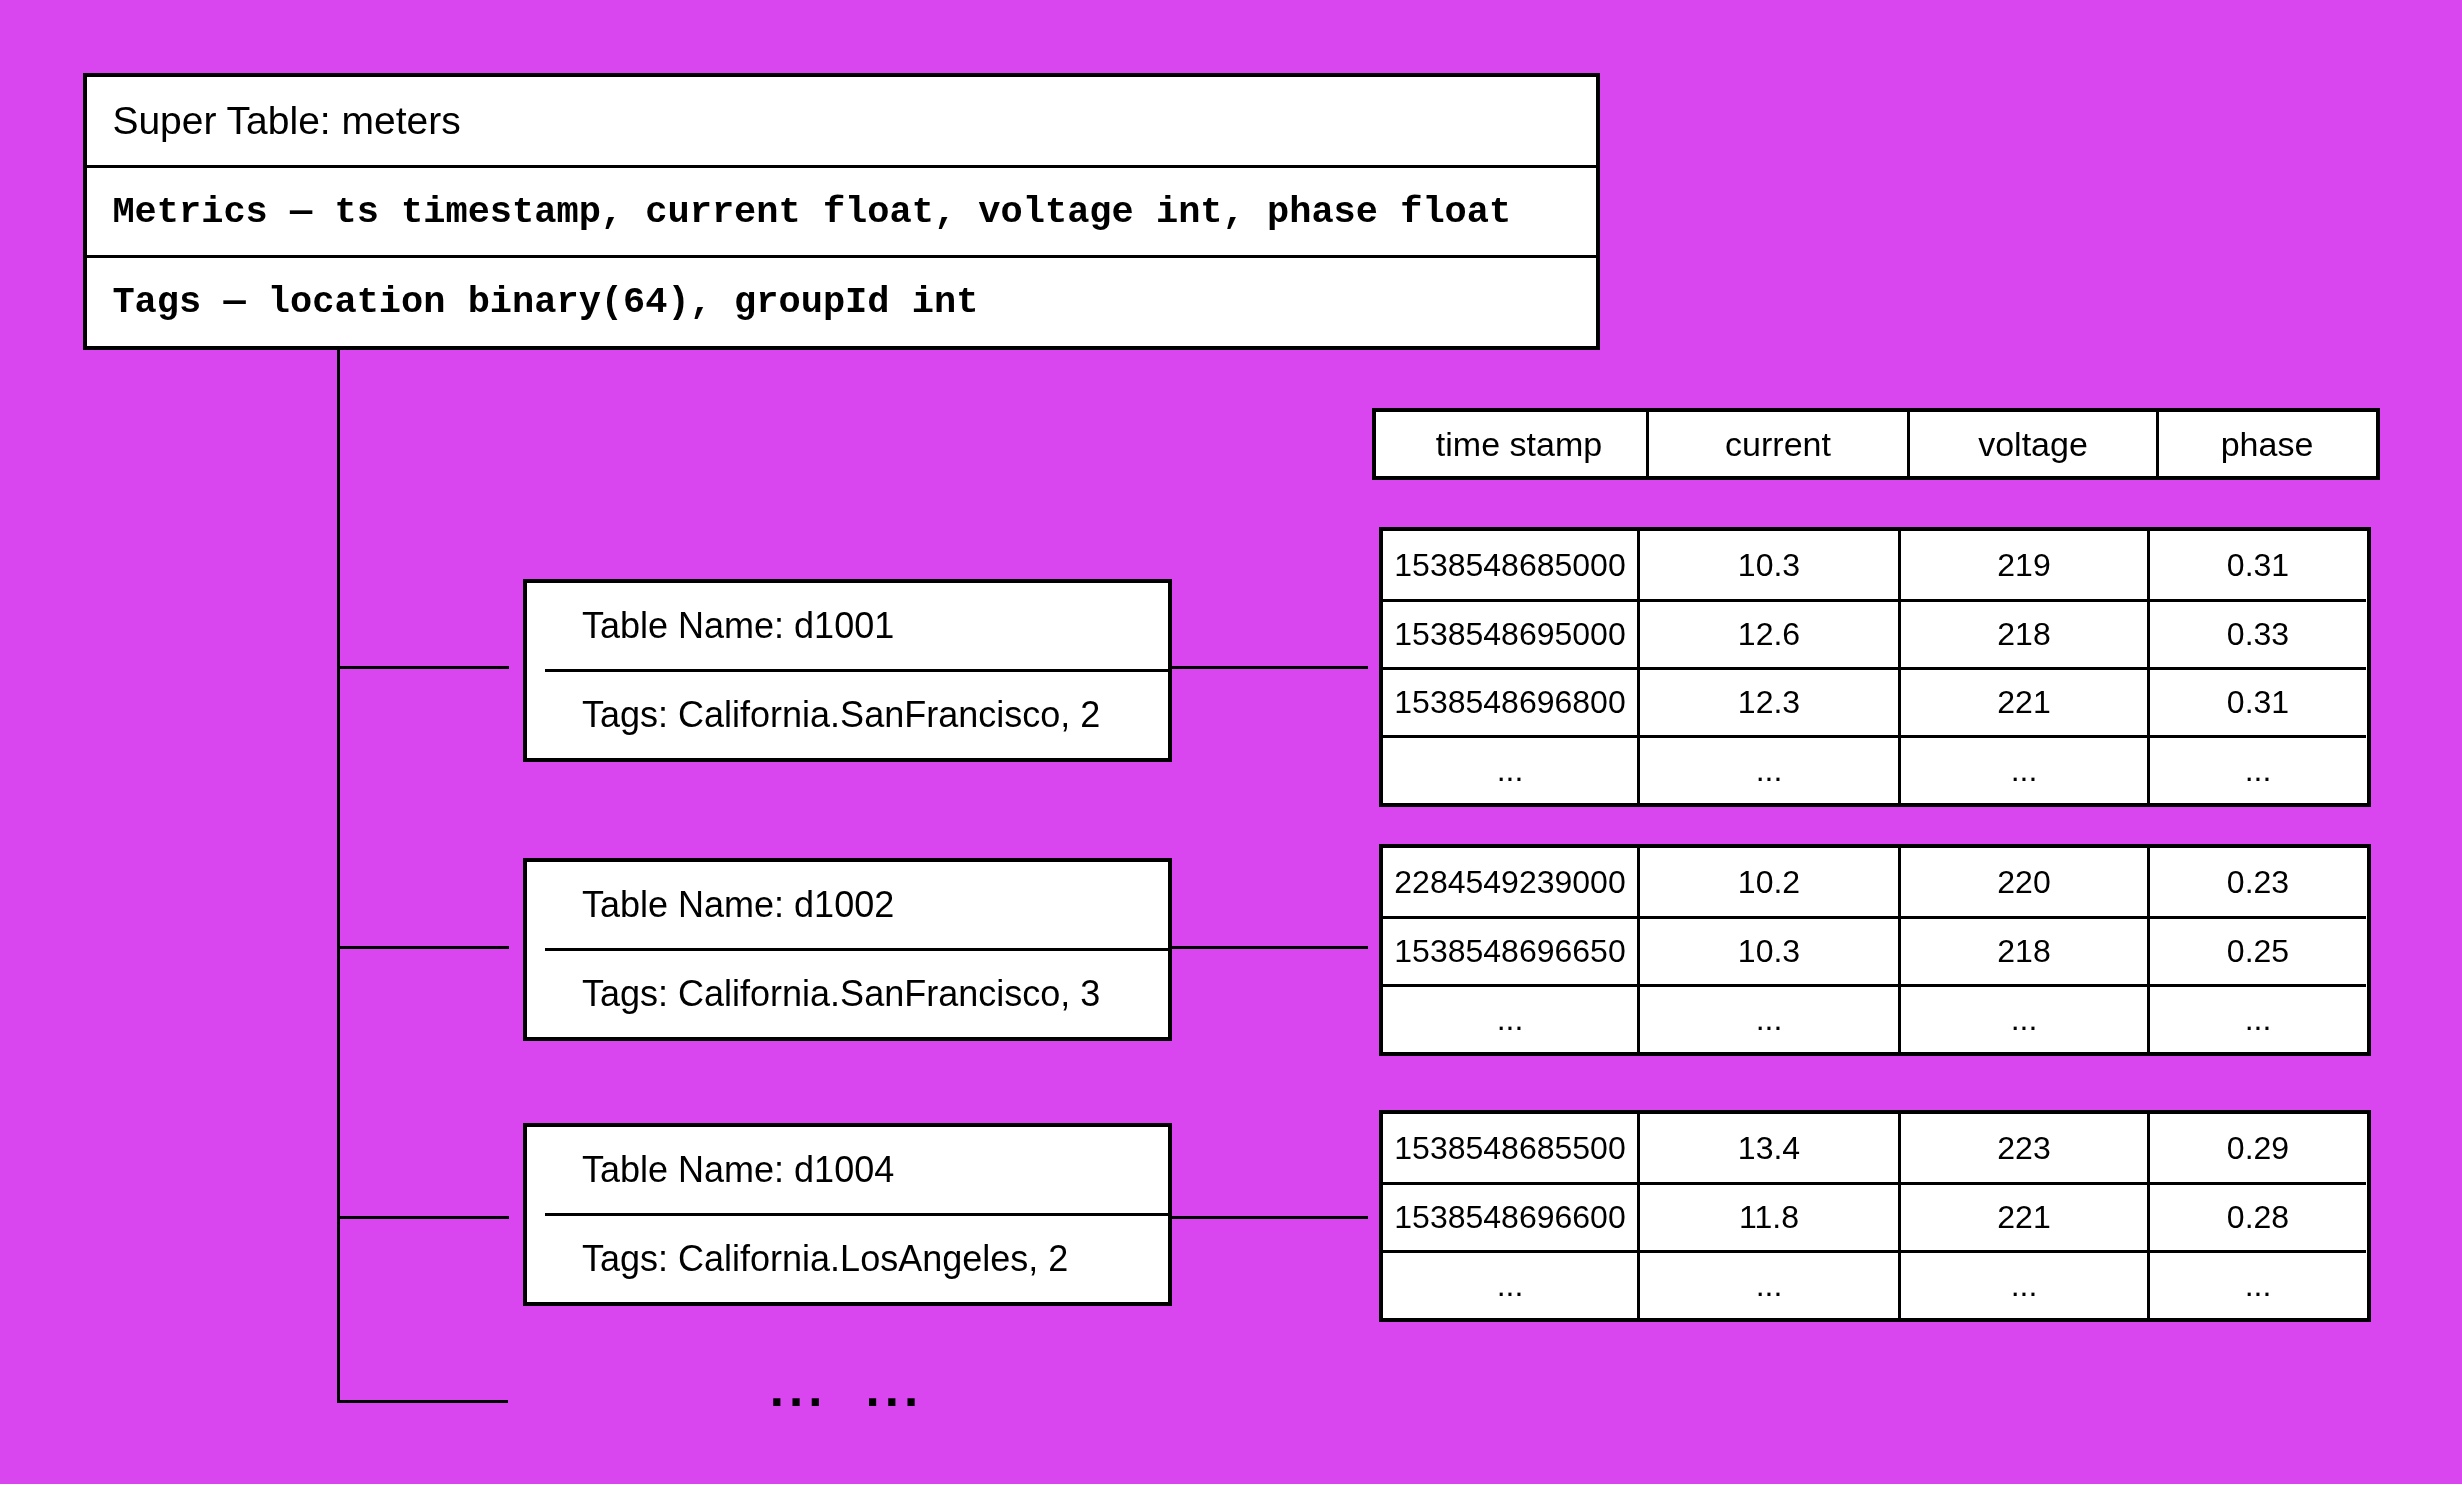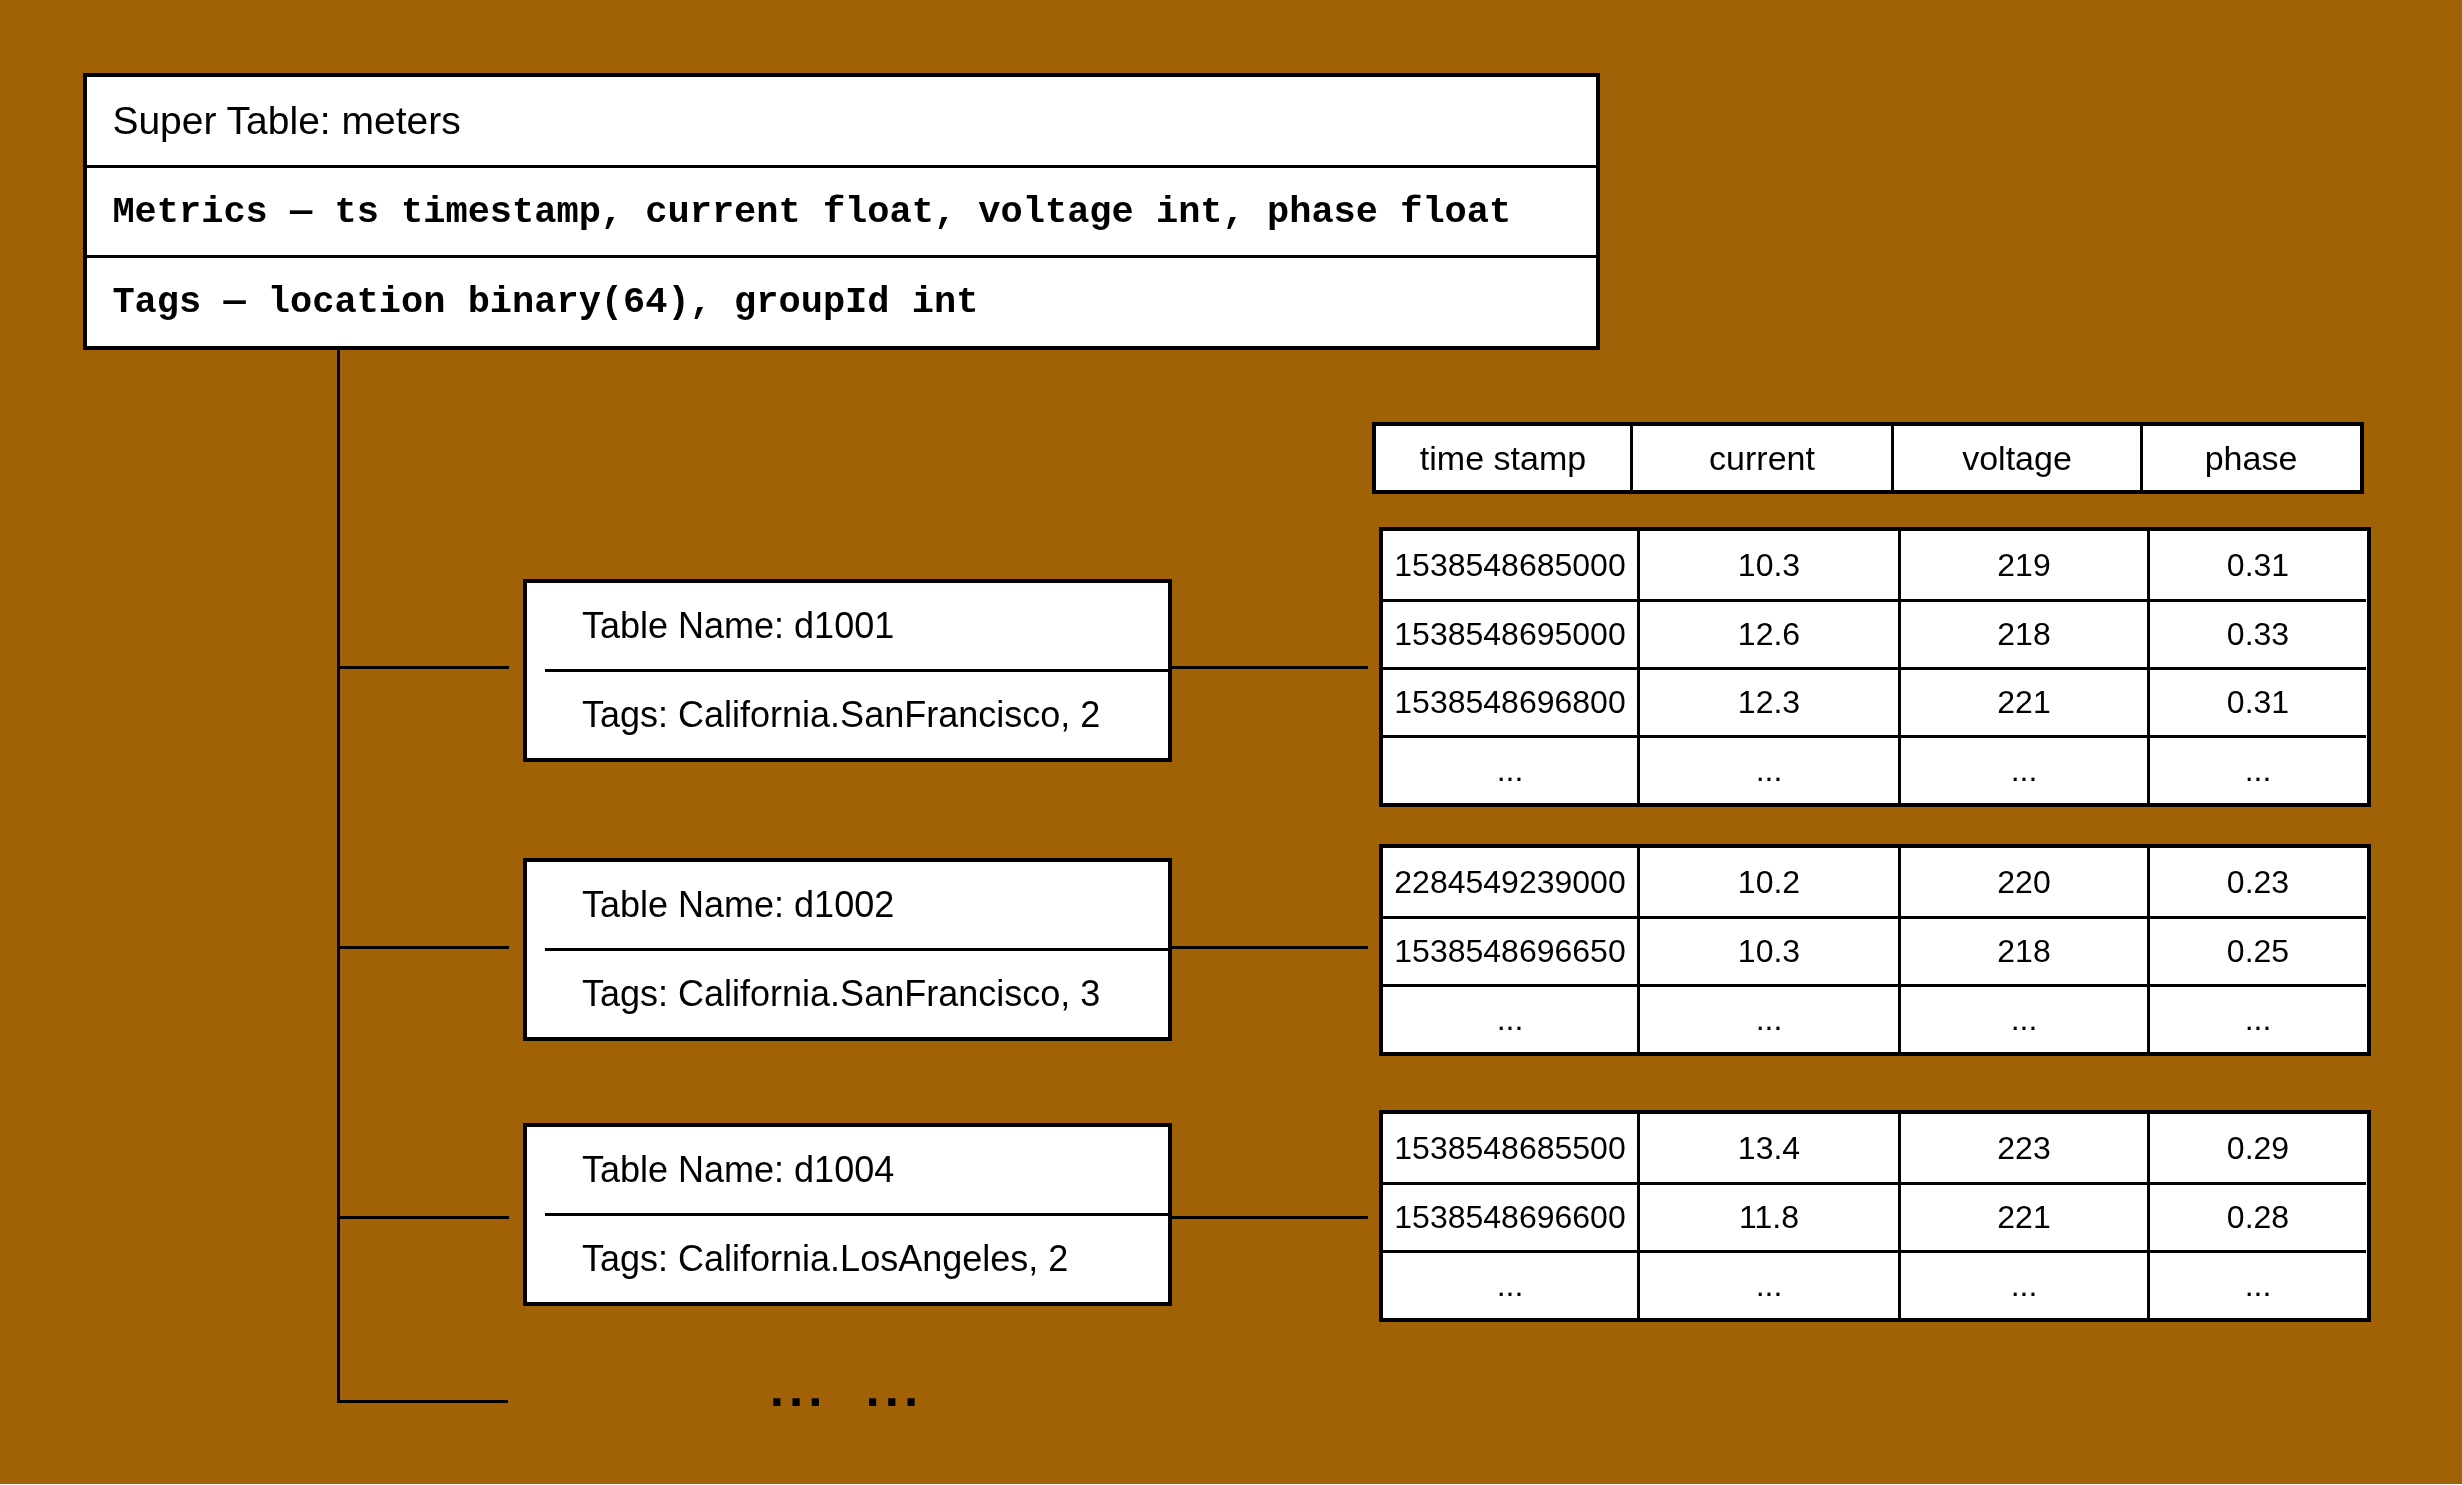--- a/index.html
+++ b/index.html
@@ -7,21 +7,21 @@
     padding: 0;
     background: #ffffff;
     width: 2462px;
     height: 1486px;
     overflow: hidden;
   }
   .canvas {
     position: relative;
     width: 2462px;
     height: 1484px;
-    background: #a16207;
+    background: #d946ef;
     font-family: "Liberation Sans", sans-serif;
     color: #000000;
   }
 
   
   .super-box {
     position: absolute;
     left: 83px; top: 73px;
     width: 1509px; height: 269px;
     border: 4.2px solid #000;
@@ -134,21 +134,21 @@
   </div>
   <div class="child-box" style="top:858px;">
     <div class="cb-row">Table Name: d1002</div>
     <div class="cb-row">Tags: California.SanFrancisco, 3</div>
   </div>
   <div class="child-box" style="top:1123px;">
     <div class="cb-row">Table Name: d1004</div>
     <div class="cb-row">Tags: California.LosAngeles, 2</div>
   </div>
 
-  <div class="dgrid header-grid" style="top:422px;">
+  <div class="dgrid header-grid" style="top:408px;padding-left:16px;">
     <div class="cell">time stamp</div>
     <div class="cell">current</div>
     <div class="cell">voltage</div>
     <div class="cell">phase</div>
   </div>
 
   <div class="dgrid rows-grid" style="top:527px;">
     <div class="cell">1538548685000</div>
     <div class="cell">10.3</div>
     <div class="cell">219</div>

